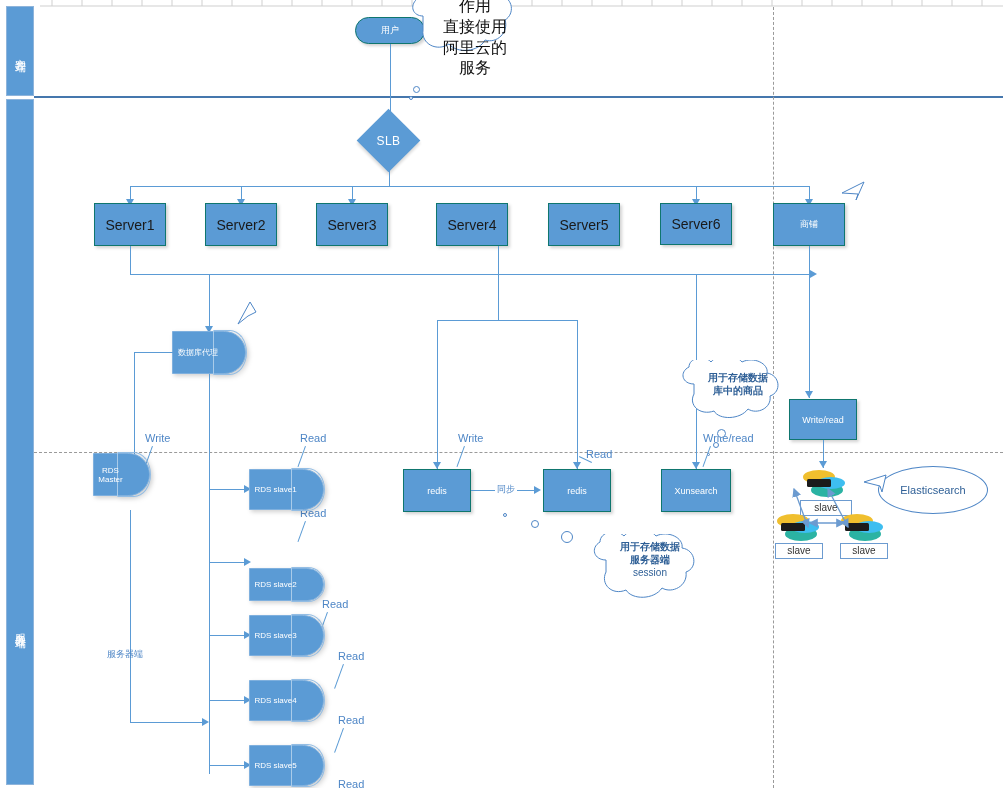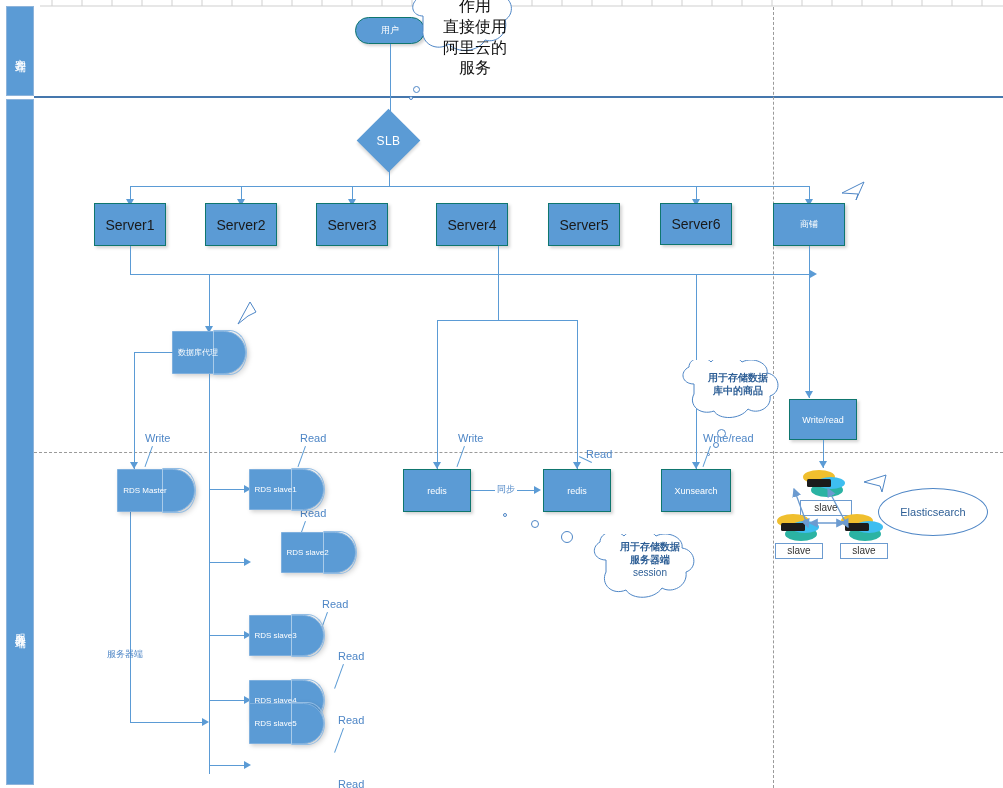--- a/index.html
+++ b/index.html
@@ -284,47 +284,47 @@
   <div class="leader" style="left:327px; top:612px; height:22px; transform:rotate(20deg);"></div>
 
   <div class="anno" style="left:338px; top:650px;">Read</div>
   <div class="leader" style="left:343px; top:664px; height:26px; transform:rotate(20deg);"></div>
 
   <div class="anno" style="left:338px; top:714px;">Read</div>
   <div class="leader" style="left:343px; top:728px; height:26px; transform:rotate(20deg);"></div>
 
   <div class="anno" style="left:338px; top:778px;">Read</div>
 
-  <div class="cyl" style="left:93px; top:469px; width:78px; height:43px;margin-left:24px;">
+  <div class="cyl" style="left:93px; top:453px; width:57px; height:43px;">
     <div class="body"></div>
     <div class="cap"></div>
     <div class="txt">RDS Master</div>
   </div>
 
   <div class="cyl" style="left:249px; top:469px; width:75px; height:41px;">
     <div class="body"></div>
     <div class="cap"></div>
     <div class="txt">RDS slave1</div>
   </div>
-  <div class="cyl" style="left:249px; top:532px; width:75px; height:41px;margin-left:32px;">
+  <div class="cyl" style="left:249px; top:568px; width:75px; height:33px;">
     <div class="body"></div>
     <div class="cap"></div>
     <div class="txt">RDS slave2</div>
   </div>
   <div class="cyl" style="left:249px; top:615px; width:75px; height:41px;">
     <div class="body"></div>
     <div class="cap"></div>
     <div class="txt">RDS slave3</div>
   </div>
   <div class="cyl" style="left:249px; top:680px; width:75px; height:41px;">
     <div class="body"></div>
     <div class="cap"></div>
     <div class="txt">RDS slave4</div>
   </div>
-  <div class="cyl" style="left:249px; top:703px; width:75px; height:41px;">
+  <div class="cyl" style="left:249px; top:745px; width:75px; height:41px;">
     <div class="body"></div>
     <div class="cap"></div>
     <div class="txt">RDS slave5</div>
   </div>
 
   <div class="anno" style="left:458px; top:432px;">Write</div>
   <div class="leader" style="left:464px; top:446px; height:22px; transform:rotate(20deg);"></div>
   <div class="anno" style="left:586px; top:448px;">Read</div>
   <div class="leader" style="left:592px; top:462px; height:14px; transform:rotate(115deg);"></div>
 
@@ -422,20 +422,20 @@
       </marker>
       <marker id="ah2" markerWidth="7" markerHeight="7" refX="1" refY="3.5" orient="auto">
         <path d="M7,0 L0,3.5 L7,7 Z" fill="#6c9bd0"></path>
       </marker>
     </defs>
     <line x1="38" y1="62" x2="24" y2="24" stroke="#6c9bd0" stroke-width="1.3" marker-start="url(#ah2)" marker-end="url(#ah)"></line>
     <line x1="58" y1="24" x2="78" y2="62" stroke="#6c9bd0" stroke-width="1.3" marker-start="url(#ah2)" marker-end="url(#ah)"></line>
     <line x1="40" y1="58" x2="74" y2="58" stroke="#6c9bd0" stroke-width="1.3" marker-start="url(#ah2)" marker-end="url(#ah)"></line>
   </svg>
 
-  <div class="callout-oval" style="left:878px; top:488px; width:110px; height:48px; font-weight:normal;">
+  <div class="callout-oval" style="left:878px; top:466px; width:110px; height:48px; font-weight:normal;">
     <div style="font-size:11px;">Elasticsearch</div>
   </div>
   <svg style="position:absolute; left:862px; top:472px; width:26px; height:24px;">
     <path d="M24,3 L2,10 L18,14 L20,20 Z" fill="#ffffff" stroke="#4E86C6" stroke-width="1"></path>
   </svg>
 
 </div>
 
 </body></html>

